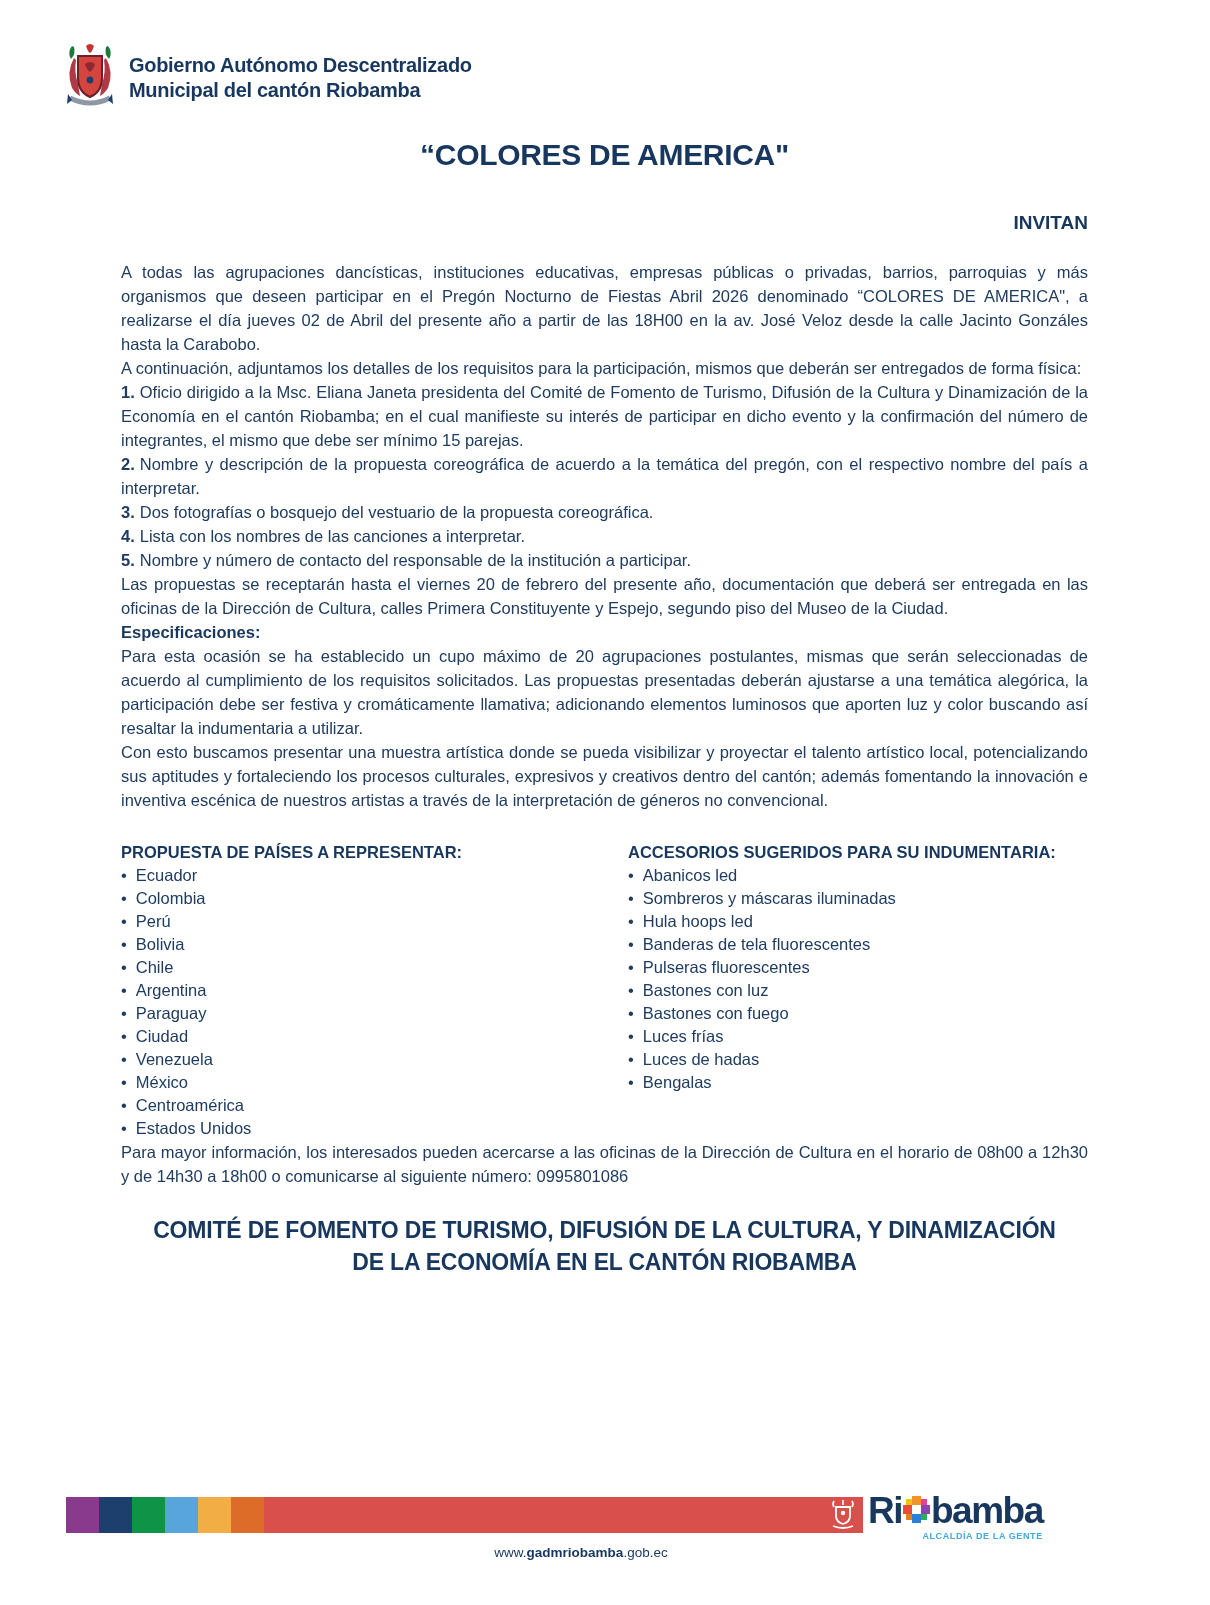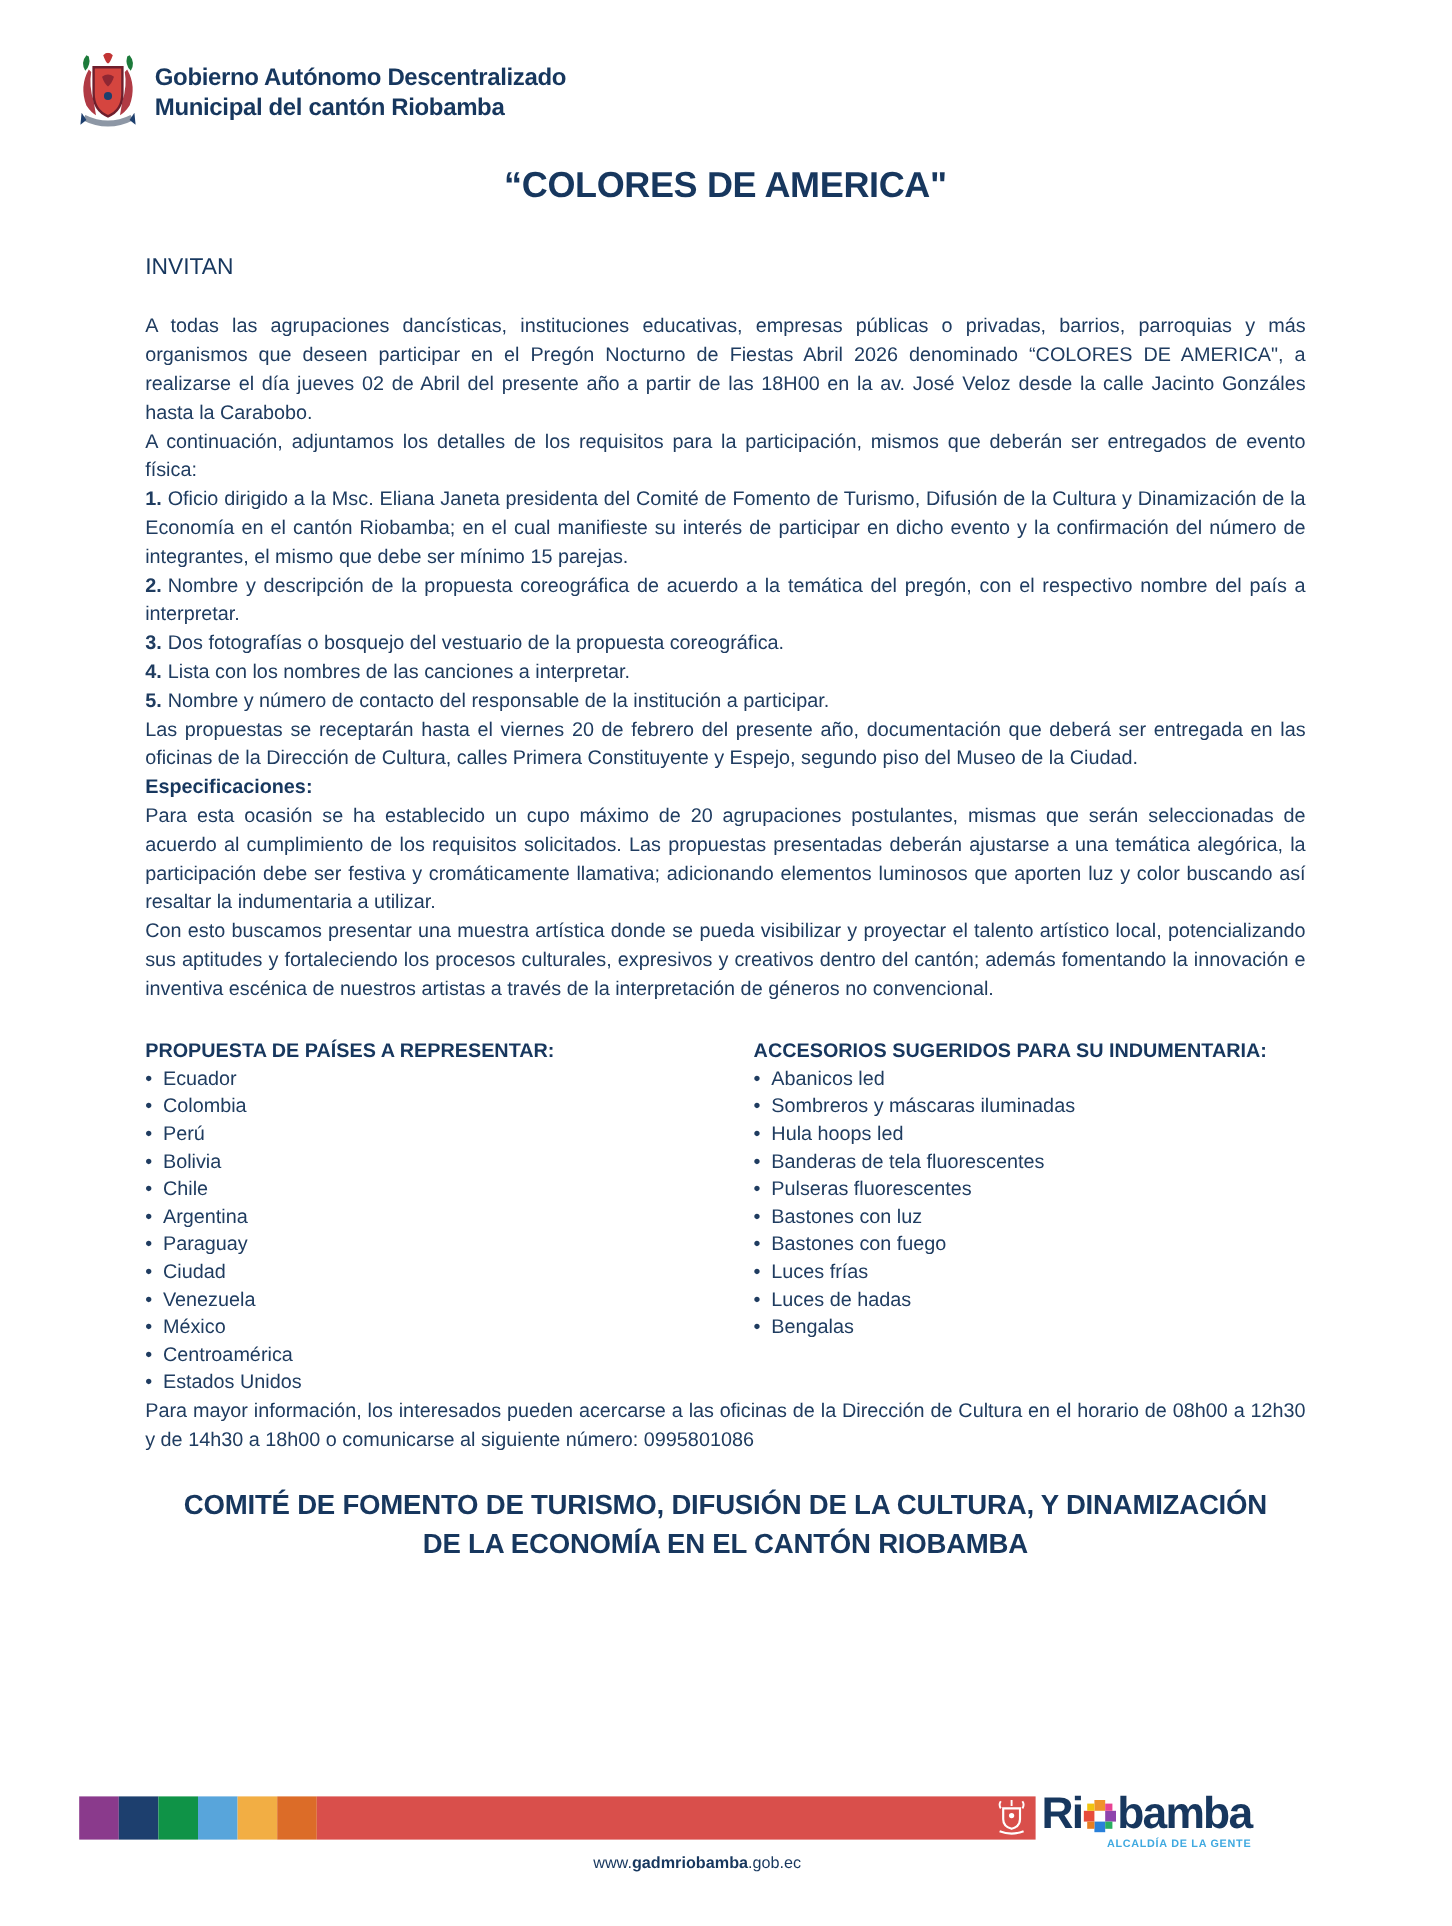--- a/index.html
+++ b/index.html
@@ -6,21 +6,21 @@
   .page {
     position:relative; width:1134px; height:1605px; background:#ffffff;
     font-family:"Liberation Sans", sans-serif; color:#1f3c60; overflow:hidden;
   }
   
   .doc-header { position:absolute; top:44px; left:62px; display:flex; align-items:center; gap:11px; }
   .org-name { font-weight:bold; font-size:20px; line-height:25px; color:#17375e; letter-spacing:-0.3px; }
   
   .content { position:absolute; left:121px; top:138px; width:967px; }
   .title { text-align:center; font-size:30px; font-weight:bold; color:#17375e; margin:0 0 40px 0; letter-spacing:-0.3px; }
-  .subtitle { text-align:left; font-size:19px; font-weight:normal; color:#17375e; margin:0 0 26px 0; }
+  .subtitle { text-align:right; font-size:19px; font-weight:bold; color:#17375e; margin:0 0 26px 0; }
   p.body { font-size:16.5px; line-height:24px; text-align:justify; margin:0; color:#1f3c60; }
   .mb14 { margin-bottom:14px; }
   .mt14 { margin-top:14px; }
   .req-num { font-weight:bold; margin-right:5px; }
   .spec-heading { font-weight:bold; font-size:16.5px; line-height:24px; margin:0; color:#17375e; }
   
   .columns { display:flex; margin-top:28px; }
   .col-left { width:507px; flex:none; }
   .col-right { flex:1; }
   .col-heading { font-weight:bold; font-size:16.5px; line-height:24px; margin:0; color:#17375e; }
@@ -28,21 +28,21 @@
   ul.bullets li::before { content:"•"; margin-right:9px; }
   .more-info { margin-top:18px; }
   .committee { text-align:center; font-weight:bold; font-size:23px; line-height:32px; color:#17375e;
                margin:26px auto 0 auto; max-width:940px; letter-spacing:-0.2px; }
   
   .footer-bar { position:absolute; left:66px; top:1497px; width:797px; height:36px; display:flex; }
   .footer-bar .seg { width:33px; height:36px; flex:none; }
   .footer-red { flex:1; background:#d94f4b; position:relative; }
   .footer-red svg { position:absolute; right:7px; top:3px; }
   .footer-brand { position:absolute; left:868px; top:1492px; display:flex; flex-direction:column; align-items:flex-end; }
-  .brand-row { display:flex; align-items:center; }
+  .brand-row { display:flex; align-items:flex-start; }
   .brand-text { font-weight:bold; font-size:37px; line-height:38px; color:#17375e; letter-spacing:-1.5px; }
   .brand-o { margin:4px 1px 0 1px; }
   .tagline { font-size:9px; font-weight:bold; color:#3fa9e0; letter-spacing:0.6px; margin-top:1px; }
   .site-url { position:absolute; left:0; right:0; top:1545px; text-align:center; font-size:13.5px; color:#17375e;padding-left:28px; }
   .site-url b { font-weight:bold; }
 </style>
 </head>
 <body>
 
 <div class="page">
@@ -66,21 +66,21 @@
       <div>Municipal del cantón Riobamba</div>
     </div>
   </div>
 
   <div class="content">
     <h1 class="title">“COLORES DE AMERICA"</h1>
     <h2 class="subtitle">INVITAN</h2>
 
     <p class="body mb14">A todas las agrupaciones dancísticas, instituciones educativas, empresas públicas o privadas, barrios, parroquias y más organismos que deseen participar en el Pregón Nocturno de Fiestas Abril 2026 denominado “COLORES DE AMERICA", a realizarse el día jueves 02 de Abril del presente año a partir de las 18H00 en la av. José Veloz desde la calle Jacinto Gonzáles hasta la Carabobo.</p>
 
-    <p class="body">A continuación, adjuntamos los detalles de los requisitos para la participación, mismos que deberán ser entregados de evento física:</p>
+    <p class="body">A continuación, adjuntamos los detalles de los requisitos para la participación, mismos que deberán ser entregados de forma física:</p>
 
     <div>
 
         <p class="body"><strong class="req-num">1.</strong><span>Oficio dirigido a la Msc. Eliana Janeta presidenta del Comité de Fomento de Turismo, Difusión de la Cultura y Dinamización de la Economía en el cantón Riobamba; en el cual manifieste su interés de participar en dicho evento y la confirmación del número de integrantes, el mismo que debe ser mínimo 15 parejas.</span></p>
 
         <p class="body"><strong class="req-num">2.</strong><span>Nombre y descripción de la propuesta coreográfica de acuerdo a la temática del pregón, con el respectivo nombre del país a interpretar.</span></p>
 
         <p class="body"><strong class="req-num">3.</strong><span>Dos fotografías o bosquejo del vestuario de la propuesta coreográfica.</span></p>
 
         <p class="body"><strong class="req-num">4.</strong><span>Lista con los nombres de las canciones a interpretar.</span></p>

